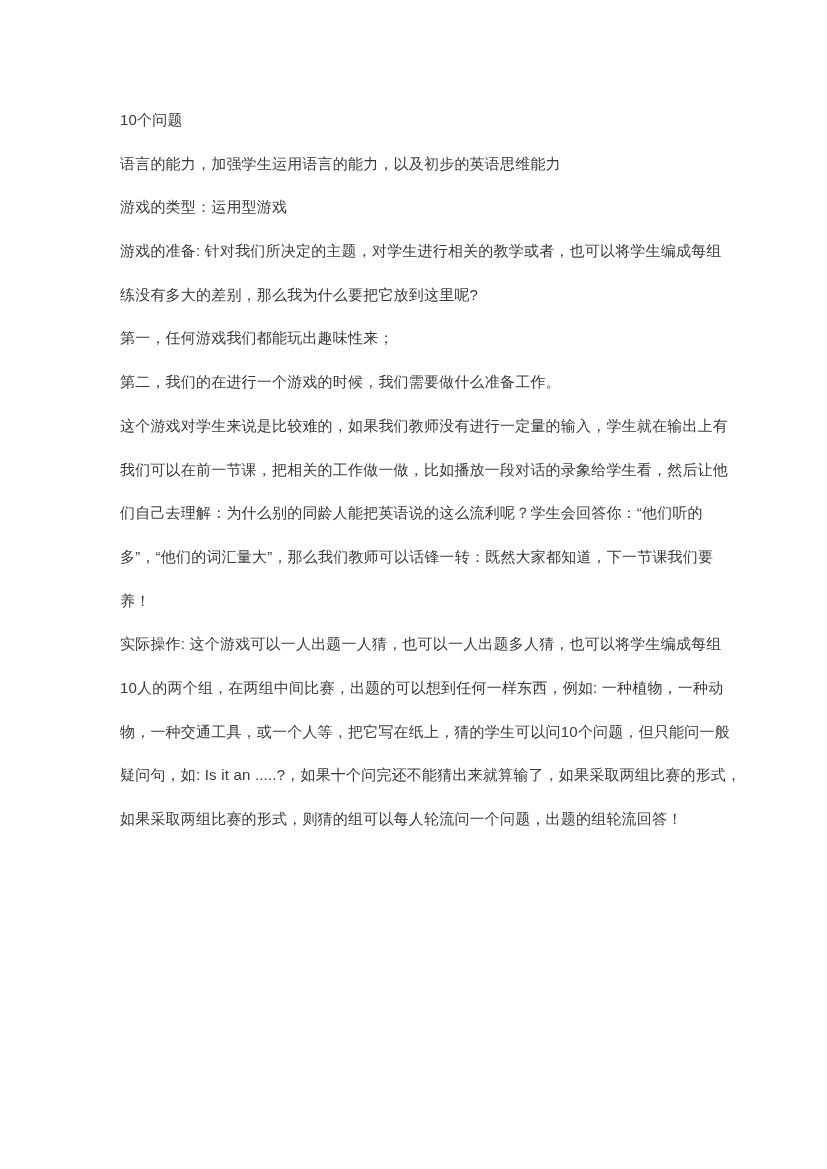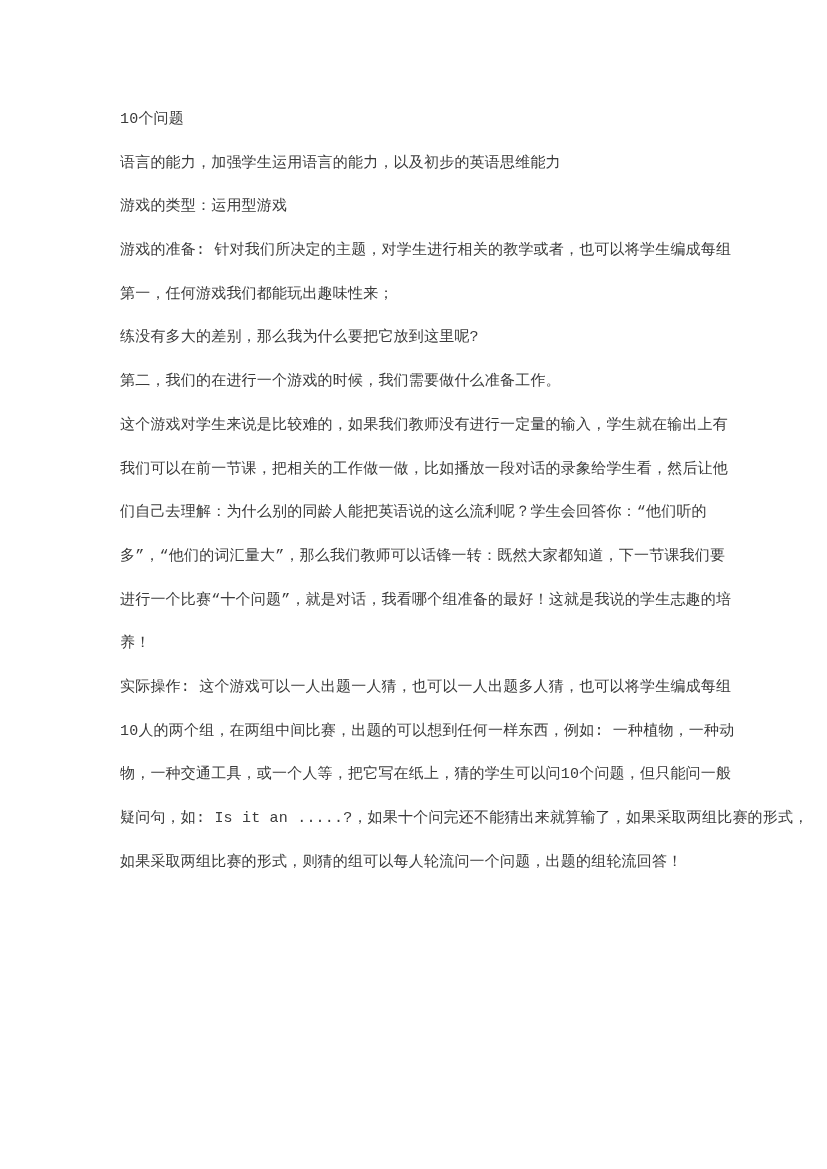--- a/index.html
+++ b/index.html
@@ -27,40 +27,38 @@
     top: 98px;
     width: 640px;
   }
   .line {
     height: 43.7px;
     line-height: 43.7px;
     font-size: 15px;
     color: #3a3a3a;
     white-space: pre;
     letter-spacing: 0.2px;
-    font-family: Liberation Mono, monospace;
   }
 </style>
 </head>
 <body>
 
 <div class="page">
   <div class="text-block" style="color: rgb(58, 58, 58);">
       <div class="line">10个问题</div>
       <div class="line">语言的能力，加强学生运用语言的能力，以及初步的英语思维能力</div>
       <div class="line">游戏的类型：运用型游戏</div>
       <div class="line">游戏的准备: 针对我们所决定的主题，对学生进行相关的教学或者，也可以将学生编成每组</div>
+      <div class="line">练没有多大的差别，那么我为什么要把它放到这里呢?</div>
       <div class="line">第一，任何游戏我们都能玩出趣味性来；</div>
-      <div class="line">练没有多大的差别，那么我为什么要把它放到这里呢?</div>
       <div class="line">第二，我们的在进行一个游戏的时候，我们需要做什么准备工作。</div>
       <div class="line">这个游戏对学生来说是比较难的，如果我们教师没有进行一定量的输入，学生就在输出上有</div>
       <div class="line">我们可以在前一节课，把相关的工作做一做，比如播放一段对话的录象给学生看，然后让他</div>
       <div class="line">们自己去理解：为什么别的同龄人能把英语说的这么流利呢？学生会回答你：“他们听的</div>
       <div class="line">多”，“他们的词汇量大”，那么我们教师可以话锋一转：既然大家都知道，下一节课我们要</div>
-      <div class="line">进行一个比赛“十个问题”，就是对话，我看哪个组准备的最好！这就是我说的学生志趣的培</div>
       <div class="line">养！</div>
       <div class="line">实际操作: 这个游戏可以一人出题一人猜，也可以一人出题多人猜，也可以将学生编成每组</div>
       <div class="line">10人的两个组，在两组中间比赛，出题的可以想到任何一样东西，例如: 一种植物，一种动</div>
       <div class="line">物，一种交通工具，或一个人等，把它写在纸上，猜的学生可以问10个问题，但只能问一般</div>
       <div class="line">疑问句，如: Is it an .....?，如果十个问完还不能猜出来就算输了，如果采取两组比赛的形式，</div>
       <div class="line">如果采取两组比赛的形式，则猜的组可以每人轮流问一个问题，出题的组轮流回答！</div>
     </div>
 </div>
 
 </body></html>

